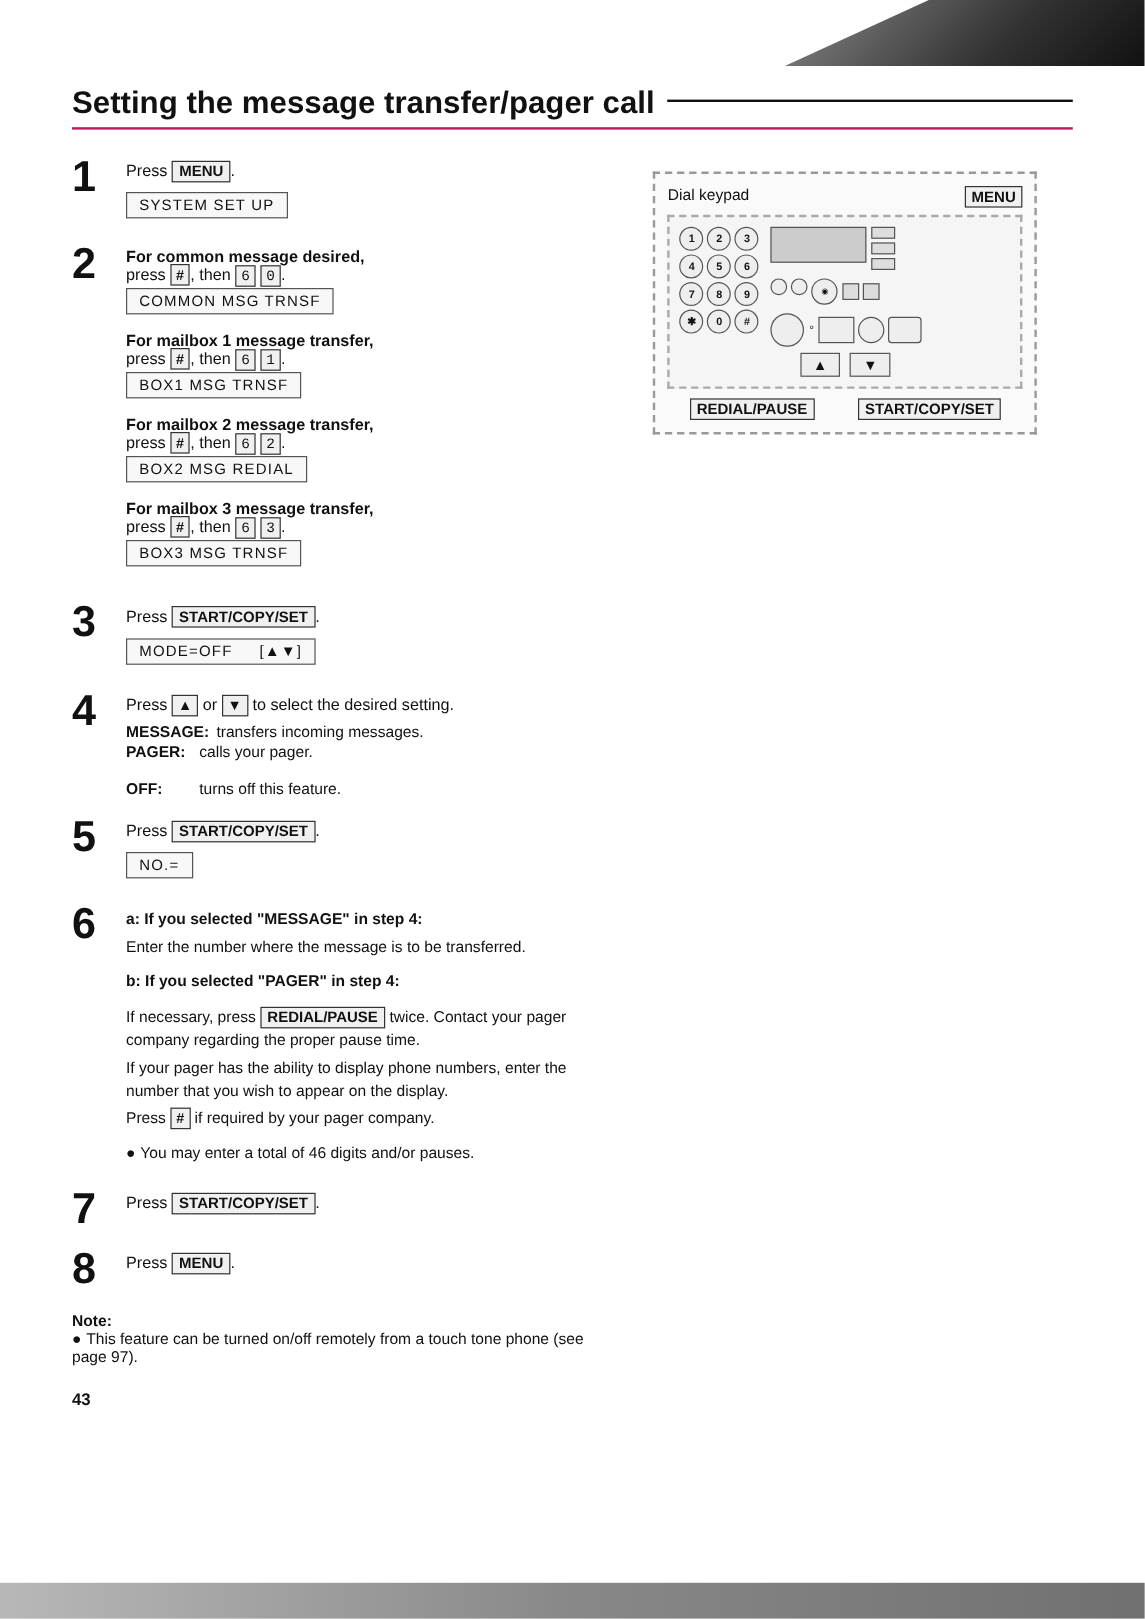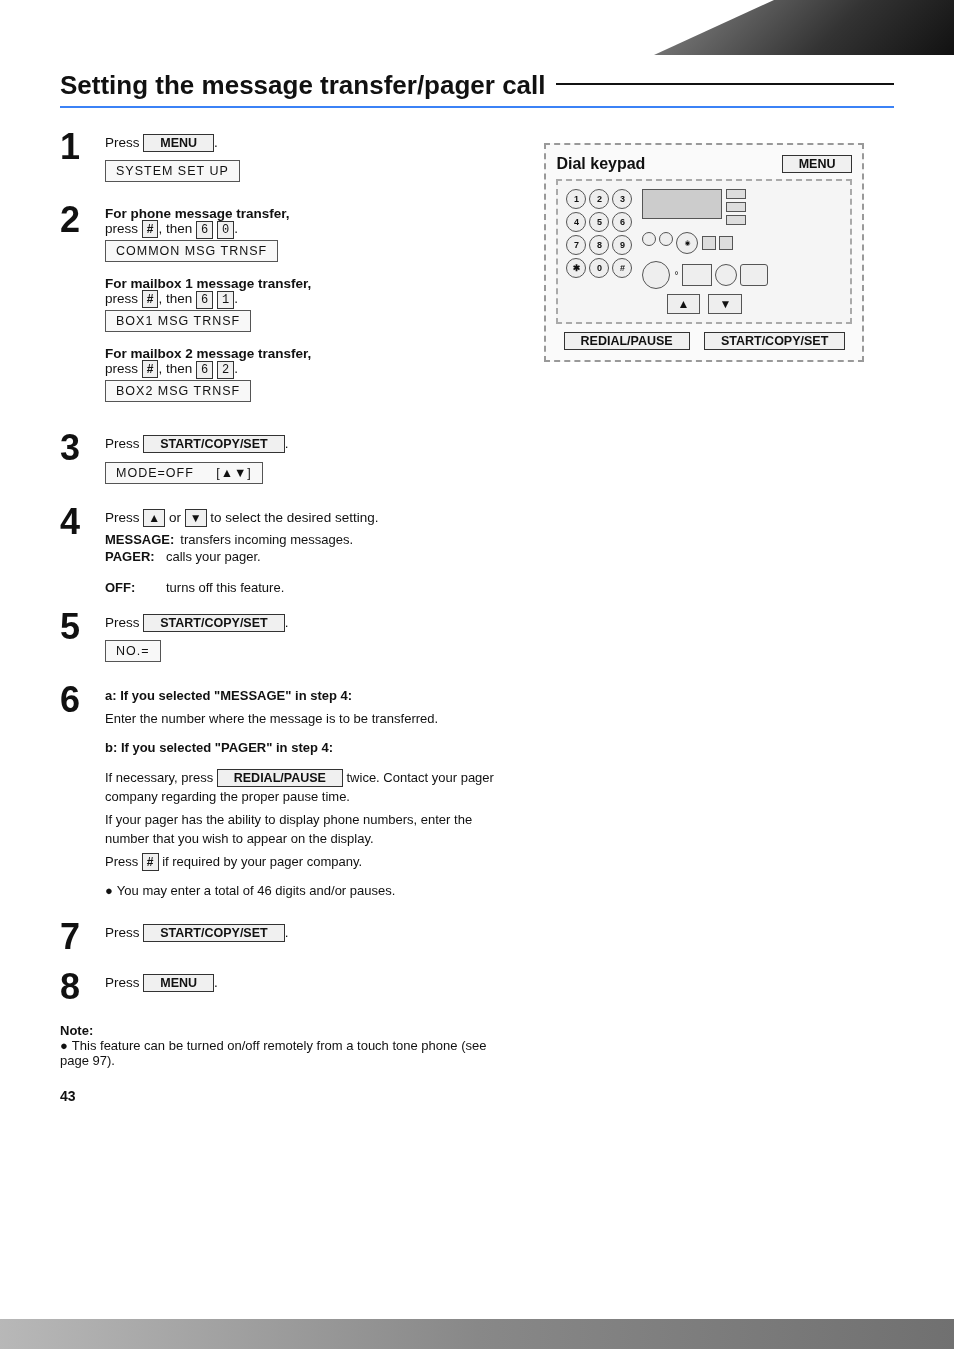--- a/index.html
+++ b/index.html
@@ -35,21 +35,21 @@
 
     .page-content {
       padding: 70px 60px 50px 60px;
       position: relative;
     }
 
     .page-title {
       font-size: 26px;
       font-weight: bold;
       margin-bottom: 25px;
-      border-bottom: 2px solid #3b82f6;
+      border-bottom: 2px solid #be185d;
       padding-bottom: 5px;
       display: flex;
       align-items: center;
     }
     .page-title span.title-line {
       flex: 1;
       border-bottom: 2px solid #111;
       margin-left: 10px;
       margin-bottom: 3px;
     }
@@ -98,21 +98,21 @@
       font-family: Liberation Sans, sans-serif;
       font-size: 12.5px;
       background: #f8f8f8;
       display: inline-block;
       margin: 3px 0 6px 0;
       letter-spacing: 1px;
     }
 
     .key-btn {
       border: 1.5px solid #333;
-      padding: 1px 16px;
+      padding: 1px 5px;
       font-size: 12.5px;
       font-weight: bold;
       background: #f0f0f0;
       display: inline;
       font-family: Arial, sans-serif;
     }
     .key-small {
       border: 1.5px solid #333;
       padding: 1px 4px;
       font-size: 12px;
@@ -160,22 +160,22 @@
       width: 320px;
     }
     .keypad-label-row {
       display: flex;
       justify-content: space-between;
       font-size: 12px;
       margin-bottom: 6px;
       align-items: flex-start;
     }
     .keypad-label-dial {
-      font-size: 16px;
-      font-weight: bold;
+      font-size: 13px;
+      font-weight: normal;
     }
     .keypad-left {
       display: flex;
       flex-direction: column;
       gap: 3px;
     }
     .keypad-row {
       display: flex;
       gap: 3px;
     }
@@ -299,43 +299,50 @@
           </div>
           <div class="display-box">SYSTEM SET UP</div>
         </div>
       </div>
 
       <div class="step">
         <div class="step-num">2</div>
         <div class="step-content">
 
           <div class="step-inner-group">
-            <div class="group-title">For phone message transfer,</div>
+            <div class="group-title">For common message desired,</div>
             <div class="group-desc">
               press <span class="key-small">#</span>, then <span class="num-box">6</span> <span class="num-box">0</span>.
             </div>
             <div class="display-box">COMMON MSG TRNSF</div>
           </div>
 
           <div class="step-inner-group">
             <div class="group-title">For mailbox 1 message transfer,</div>
             <div class="group-desc">
               press <span class="key-small">#</span>, then <span class="num-box">6</span> <span class="num-box">1</span>.
             </div>
             <div class="display-box">BOX1 MSG TRNSF</div>
           </div>
 
           <div class="step-inner-group">
             <div class="group-title">For mailbox 2 message transfer,</div>
             <div class="group-desc">
               press <span class="key-small">#</span>, then <span class="num-box">6</span> <span class="num-box">2</span>.
             </div>
-            <div class="display-box">BOX2 MSG TRNSF</div>
-          </div>
-
+            <div class="display-box">BOX2 MSG REDIAL</div>
+          </div>
+
+          <div class="step-inner-group">
+            <div class="group-title">For mailbox 3 message transfer,</div>
+            <div class="group-desc">
+              press <span class="key-small">#</span>, then <span class="num-box">6</span> <span class="num-box">3</span>.
+            </div>
+            <div class="display-box">BOX3 MSG TRNSF</div>
+          </div>
 
         </div>
       </div>
 
       <div class="step">
         <div class="step-num">3</div>
         <div class="step-content">
           <div class="step-text">
             Press <span class="key-btn">START/COPY/SET</span>.
           </div>

